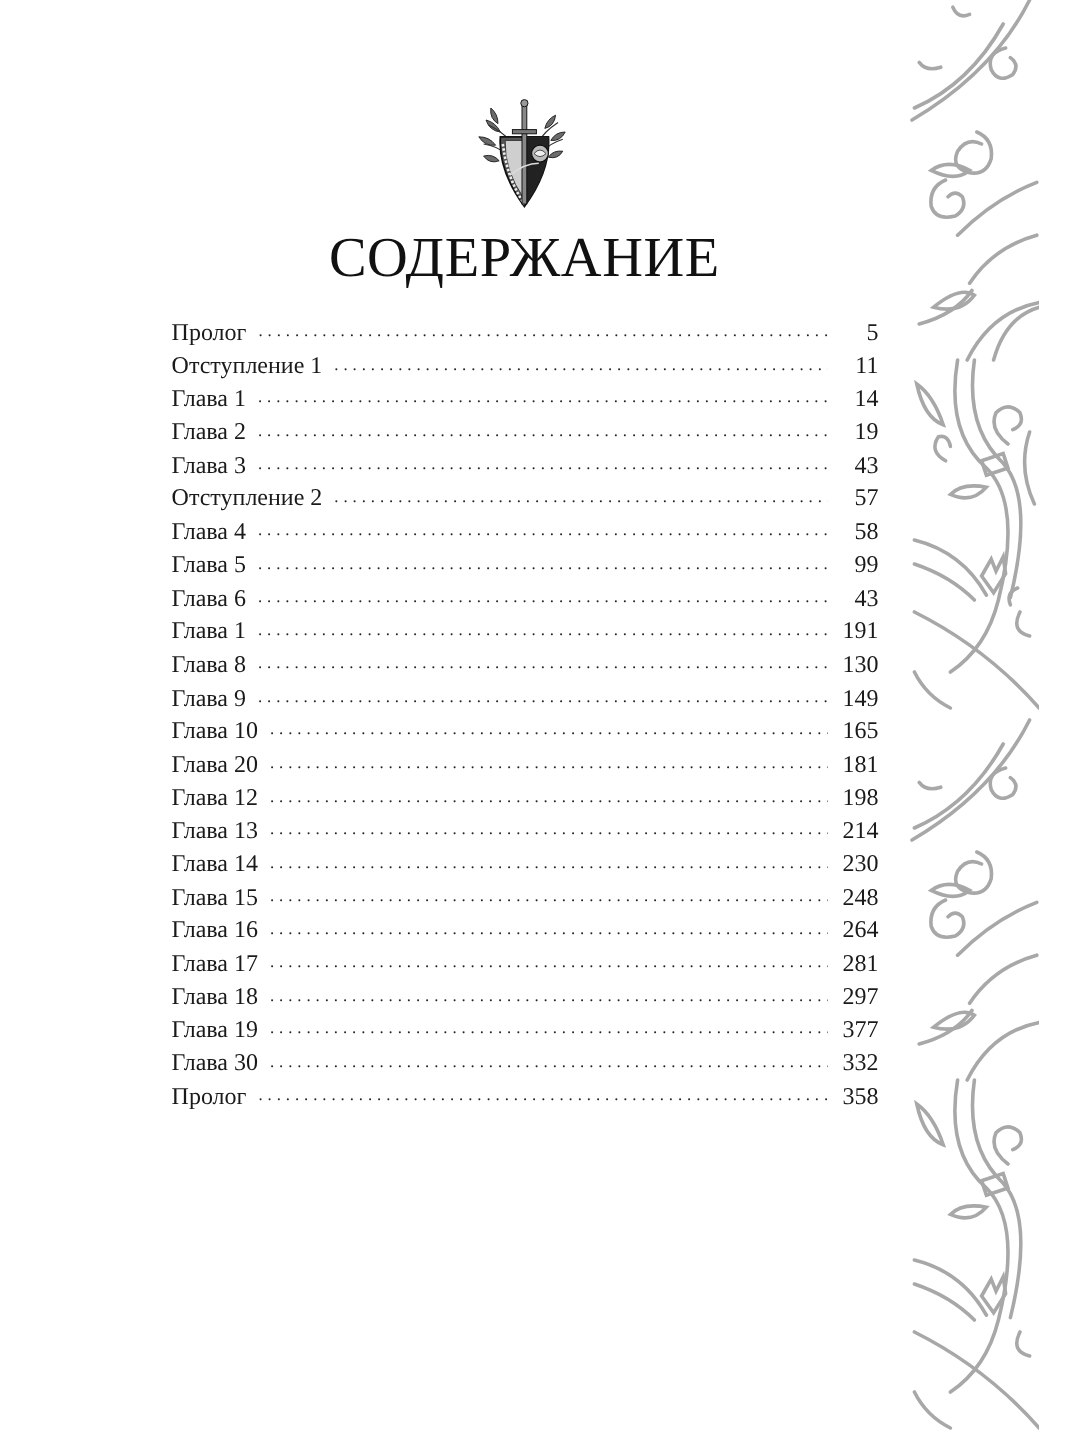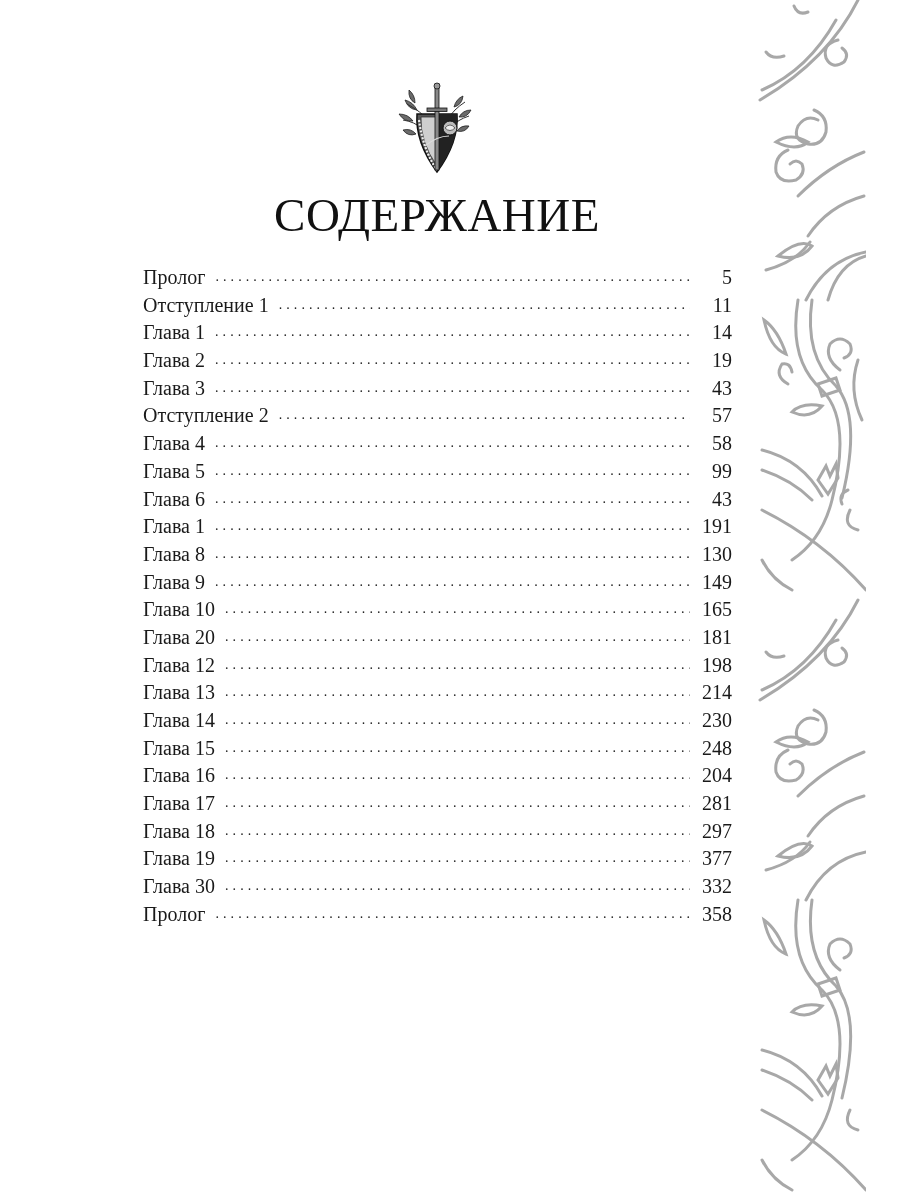--- a/index.html
+++ b/index.html
@@ -149,21 +149,21 @@
       <span class="page">230</span>
     </div>
     <div class="row">
       <span class="label">Глава 15</span>
       <span class="leader">........................................................................................................................</span>
       <span class="page">248</span>
     </div>
     <div class="row">
       <span class="label">Глава 16</span>
       <span class="leader">........................................................................................................................</span>
-      <span class="page">204</span>
+      <span class="page">264</span>
     </div>
     <div class="row">
       <span class="label">Глава 17</span>
       <span class="leader">........................................................................................................................</span>
       <span class="page">281</span>
     </div>
     <div class="row">
       <span class="label">Глава 18</span>
       <span class="leader">........................................................................................................................</span>
       <span class="page">297</span>

